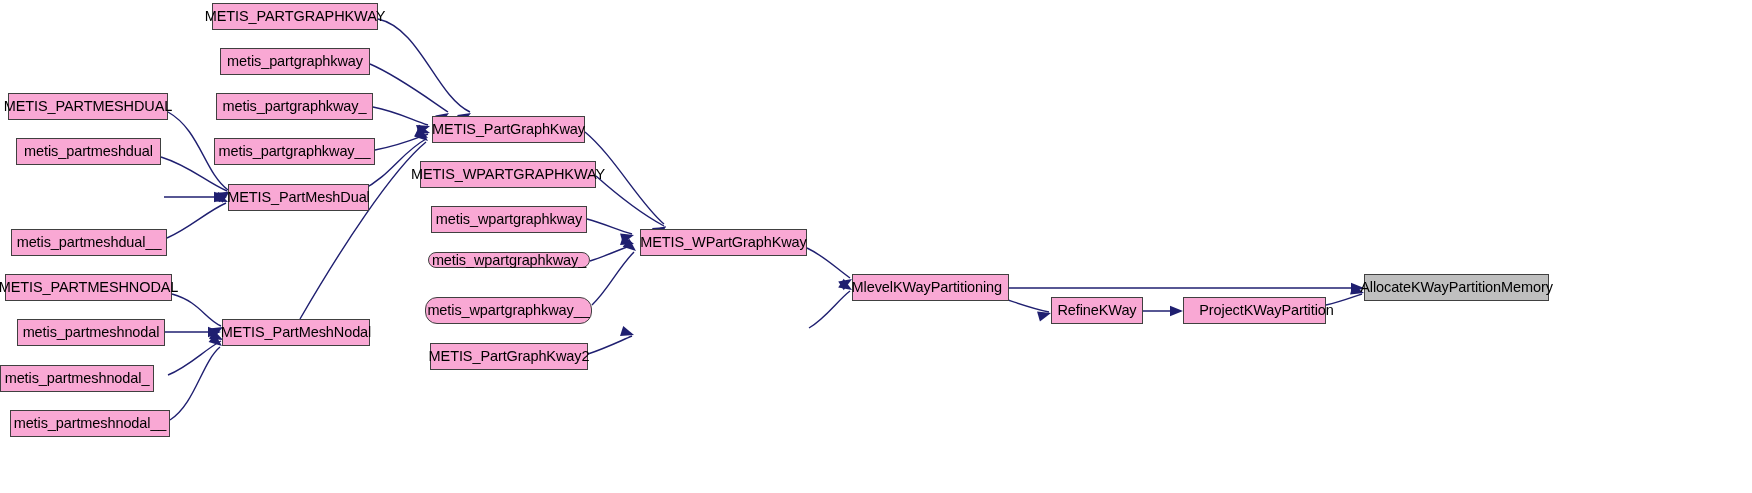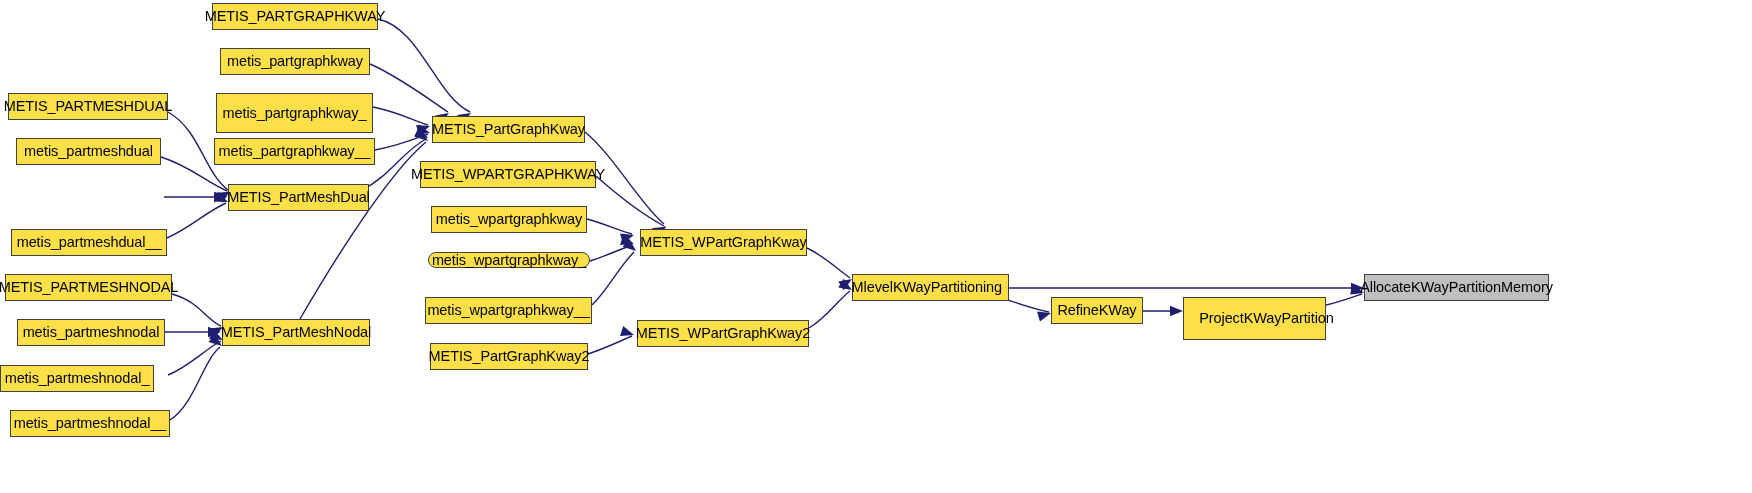--- a/index.html
+++ b/index.html
@@ -21,21 +21,21 @@
     left: 0;
     top: 0;
     width: 1752px;
     height: 493px;
     pointer-events: none;
   }
   .node {
     position: absolute;
     box-sizing: border-box;
     border: 1px solid #404040;
-    background: #fde047;
+    background: #f9a8d4;
     color: #000000;
     font-size: 14.5px;
     line-height: 1;
     display: flex;
     align-items: center;
     justify-content: center;
     white-space: nowrap;
     letter-spacing: -0.1px;
     z-index: 3;
   }
@@ -106,21 +106,21 @@
       <polygon points="0,0 -13,-5.2 -13,5.2" fill="#1f1f70" transform="translate(1183,311) rotate(0)"></polygon>
       <path d="M 1326 305 C 1340 302 1350 298 1362 294" fill="none" stroke="#1f1f70" stroke-width="1.4"></path>
       <polygon points="0,0 -13,-5.2 -13,5.2" fill="#1f1f70" transform="translate(1364,293) rotate(16)"></polygon>
     </svg>
 <div class="node" style="left: 212px; top: 3px; width: 166px; height: 27px;">
       <span class="node-label">METIS_PARTGRAPHKWAY</span>
     </div>
     <div class="node" style="left: 220px; top: 48px; width: 150px; height: 27px;">
       <span class="node-label">metis_partgraphkway</span>
     </div>
-    <div class="node" style="left: 216px; top: 93px; width: 157px; height: 40px;">
+    <div class="node" style="left: 216px; top: 93px; width: 157px; height: 27px;">
       <span class="node-label">metis_partgraphkway_</span>
     </div>
     <div class="node" style="left: 8px; top: 93px; width: 160px; height: 27px;">
       <span class="node-label">METIS_PARTMESHDUAL</span>
     </div>
     <div class="node" style="left: 16px; top: 138px; width: 145px; height: 27px;">
       <span class="node-label">metis_partmeshdual</span>
     </div>
     <div class="node" style="left: 214px; top: 138px; width: 161px; height: 27px;">
       <span class="node-label">metis_partgraphkway__</span>
@@ -148,37 +148,34 @@
     </div>
     <div class="node" style="left: 5px; top: 274px; width: 167px; height: 27px;">
       <span class="node-label">METIS_PARTMESHNODAL</span>
     </div>
     <div class="node" style="left: 852px; top: 274px; width: 157px; height: 27px; justify-content: flex-end;">
       <span class="node-label">MlevelKWayPartitioning</span>
     </div>
     <div class="node highlight" style="left: 1364px; top: 274px; width: 185px; height: 27px;">
       <span class="node-label">AllocateKWayPartitionMemory</span>
     </div>
-    <div class="node" style="left: 425px; top: 297px; width: 167px; height: 27px;">
+    <div class="node" style="left: 425px; top: 297px; width: 167px; height: 27px; border-radius: 12px;">
       <span class="node-label">metis_wpartgraphkway__</span>
     </div>
     <div class="node" style="left: 1051px; top: 297px; width: 92px; height: 27px;">
       <span class="node-label">RefineKWay</span>
     </div>
-    <div class="node" style="left: 1183px; top: 297px; width: 143px; height: 43px; padding-left: 24px;">
+    <div class="node" style="left: 1183px; top: 297px; width: 143px; height: 27px; padding-left: 24px;">
       <span class="node-label">ProjectKWayPartition</span>
     </div>
     <div class="node" style="left: 17px; top: 319px; width: 148px; height: 27px;">
       <span class="node-label">metis_partmeshnodal</span>
     </div>
     <div class="node" style="left: 222px; top: 319px; width: 148px; height: 27px;">
       <span class="node-label">METIS_PartMeshNodal</span>
-    </div>
-    <div class="node" style="left: 637px; top: 320px; width: 172px; height: 27px;">
-      <span class="node-label">METIS_WPartGraphKway2</span>
     </div>
     <div class="node" style="left: 430px; top: 343px; width: 158px; height: 27px;">
       <span class="node-label">METIS_PartGraphKway2</span>
     </div>
     <div class="node" style="left: 0; top: 365px; width: 154px; height: 27px;">
       <span class="node-label">metis_partmeshnodal_</span>
     </div>
     <div class="node" style="left: 10px; top: 410px; width: 160px; height: 27px;">
       <span class="node-label">metis_partmeshnodal__</span>
     </div>

